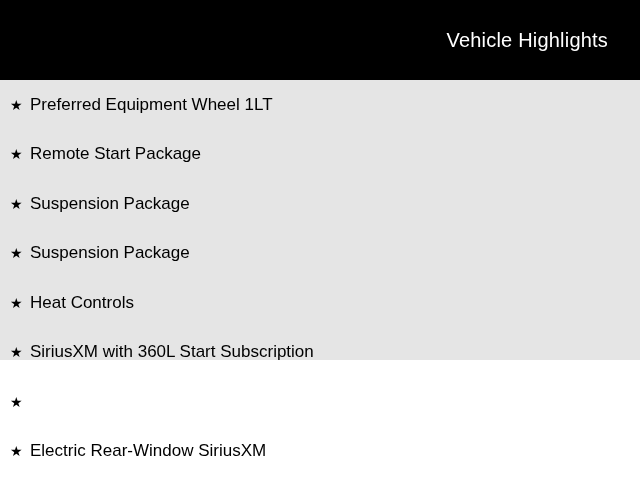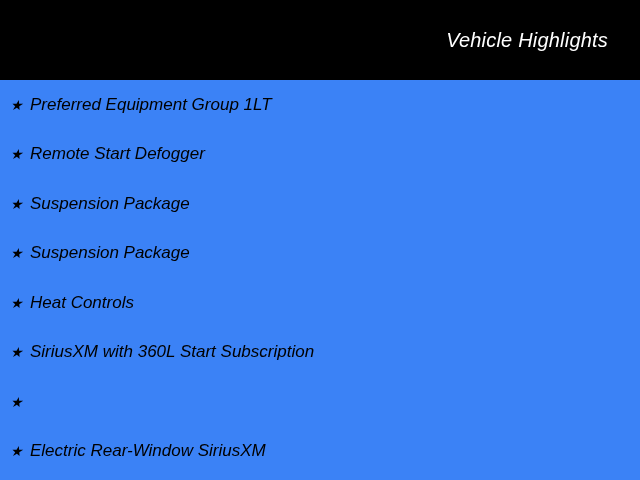--- a/index.html
+++ b/index.html
@@ -9,23 +9,22 @@
   body {
     width: 640px;
     height: 480px;
     background: #ffffff;
     font-family: "Liberation Sans", sans-serif;
     overflow: hidden;
   }
   .page {
     position: relative;
     width: 640px;
-    height: 480px;
-    background: #3b82f6;
-    font-style: italic;
+    height: 360px;
+    background: #e5e5e5;
   }
   .header-bar {
     position: absolute;
     top: 0;
     left: 0;
     width: 640px;
     height: 80px;
     background: #000000;
     display: flex;
     align-items: center;
@@ -76,25 +75,25 @@
 
 <div class="page">
 
   <div class="header-bar">
     <div class="header-title">Vehicle Highlights</div>
   </div>
 
   <ul class="highlights-list">
     <li class="highlight-item">
       <span class="star-icon">★</span>
-      <span class="item-label">Preferred Equipment Group 1LT</span>
+      <span class="item-label">Preferred Equipment Wheel 1LT</span>
     </li>
     <li class="highlight-item">
       <span class="star-icon">★</span>
-      <span class="item-label">Remote Start Defogger</span>
+      <span class="item-label">Remote Start Package</span>
     </li>
     <li class="highlight-item">
       <span class="star-icon">★</span>
       <span class="item-label">Suspension Package</span>
     </li>
     <li class="highlight-item">
       <span class="star-icon">★</span>
       <span class="item-label">Suspension Package</span>
     </li>
     <li class="highlight-item">

